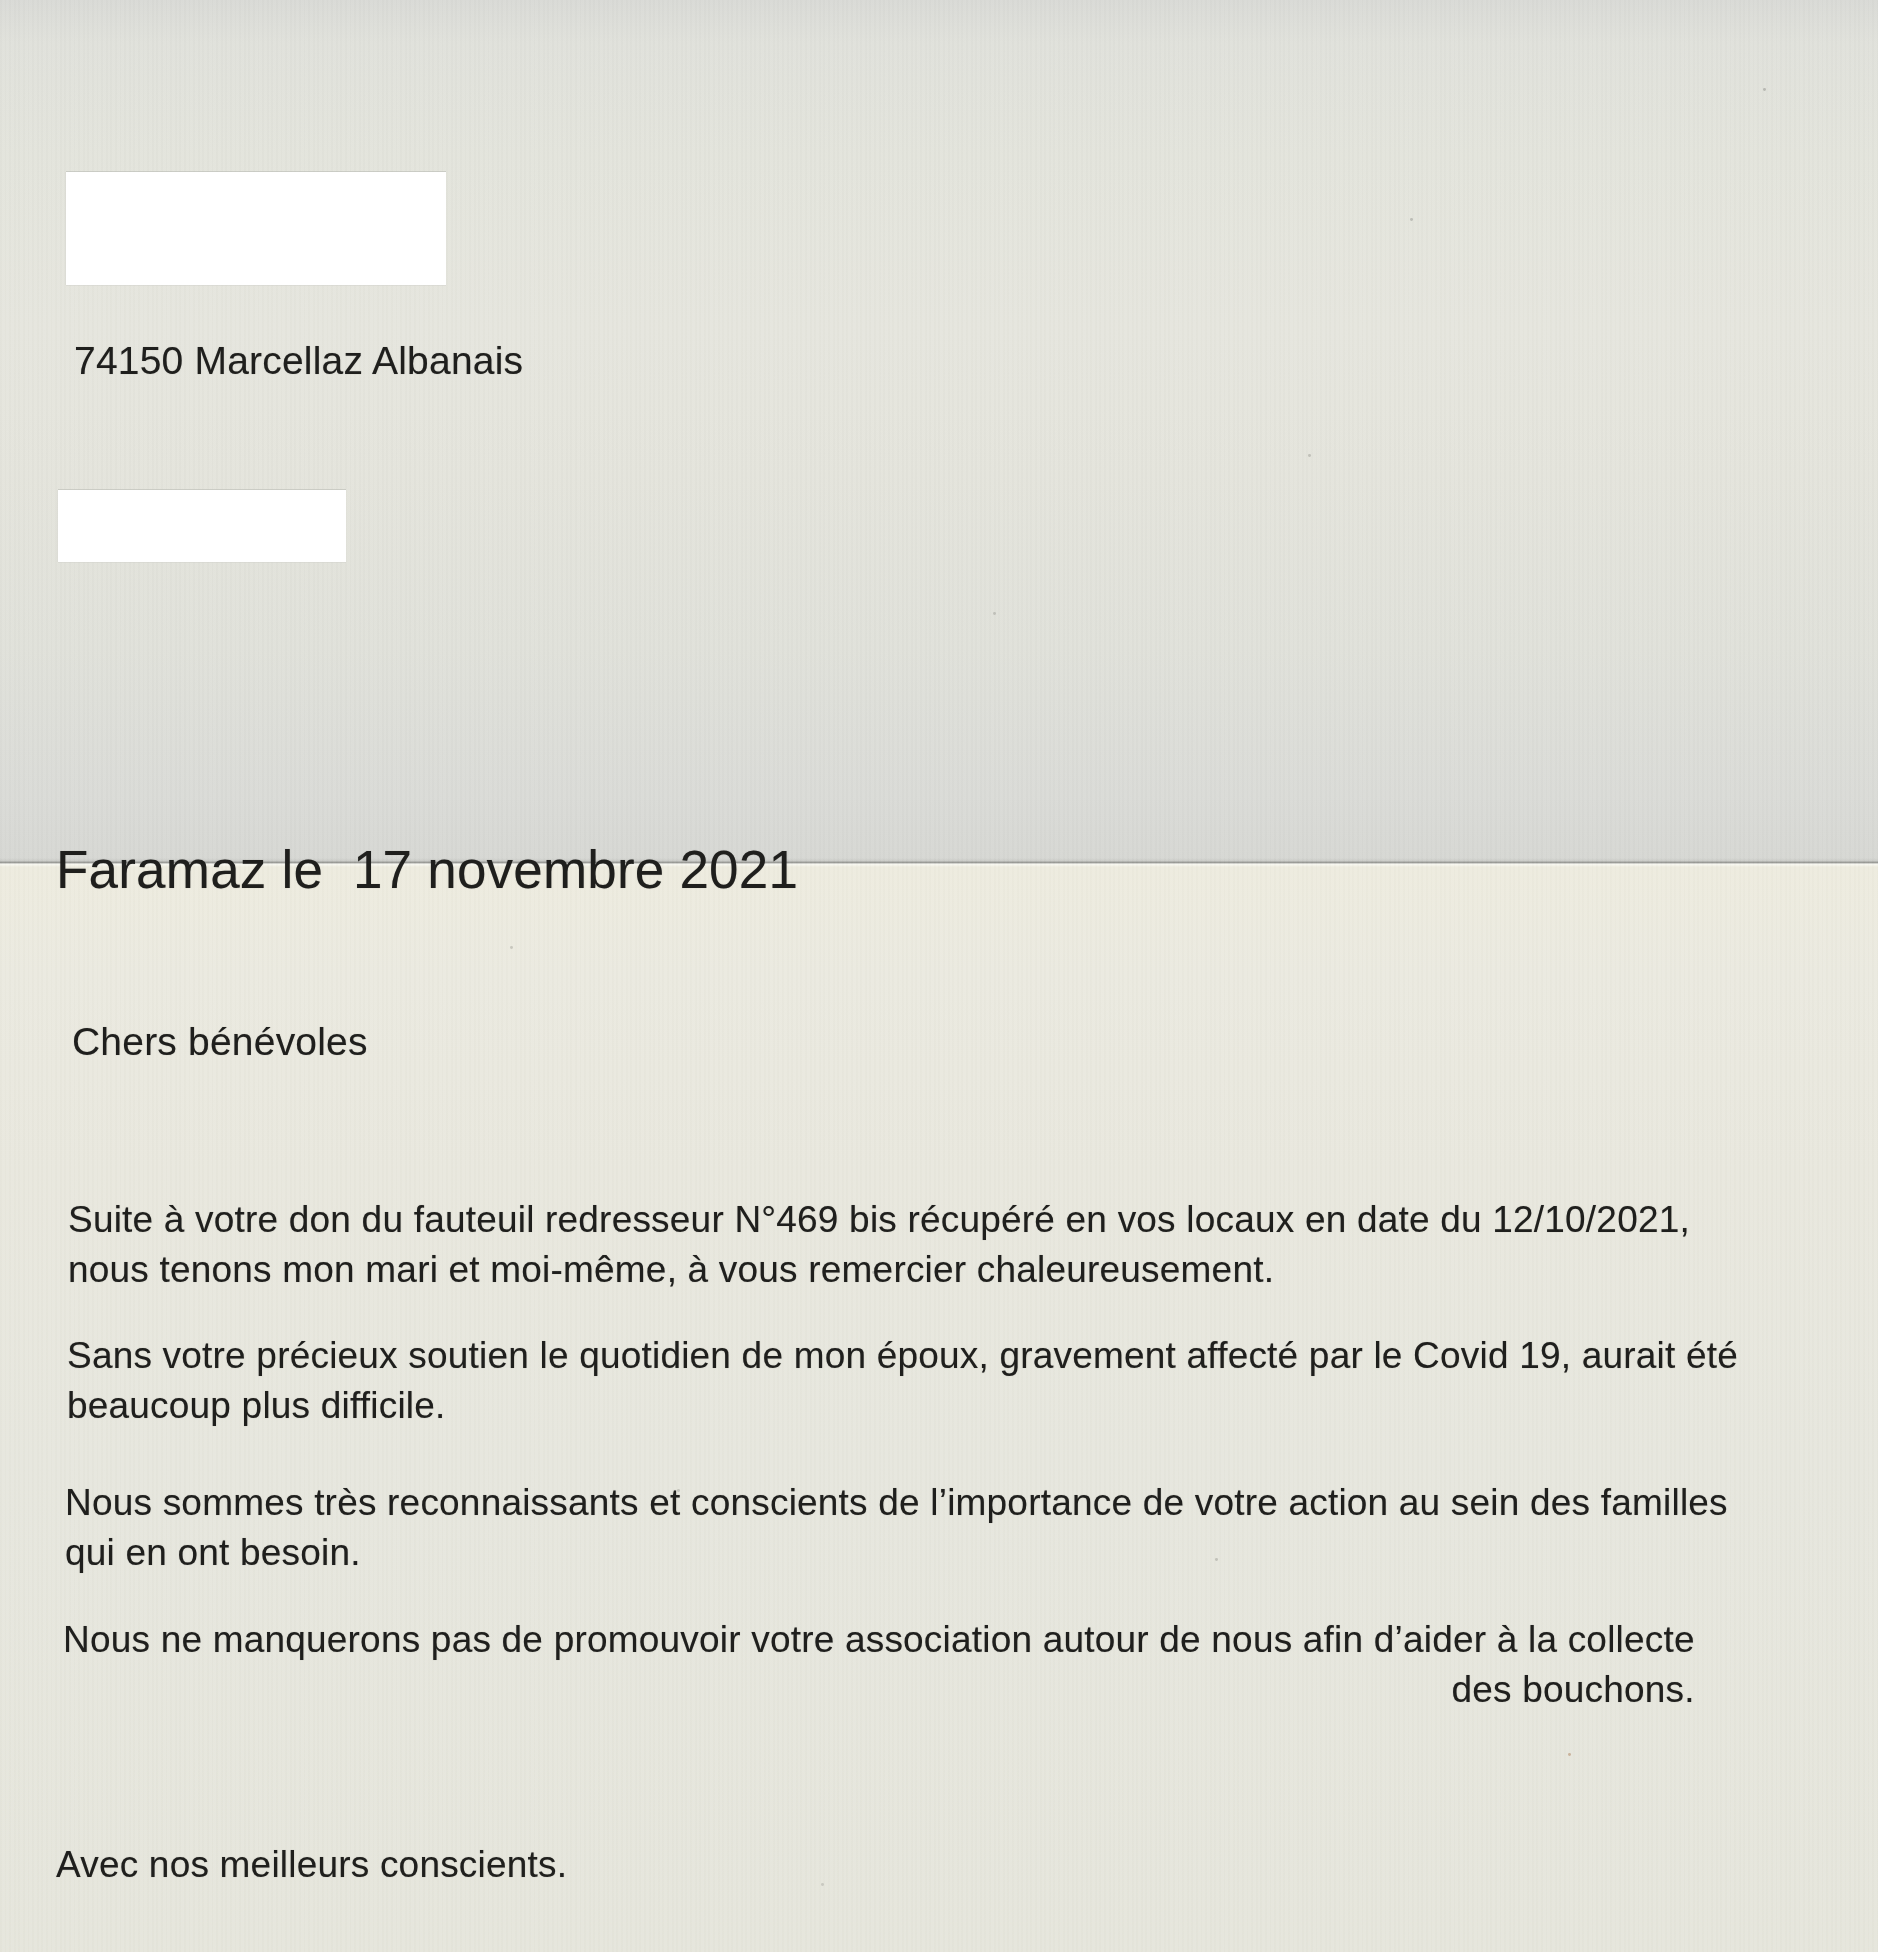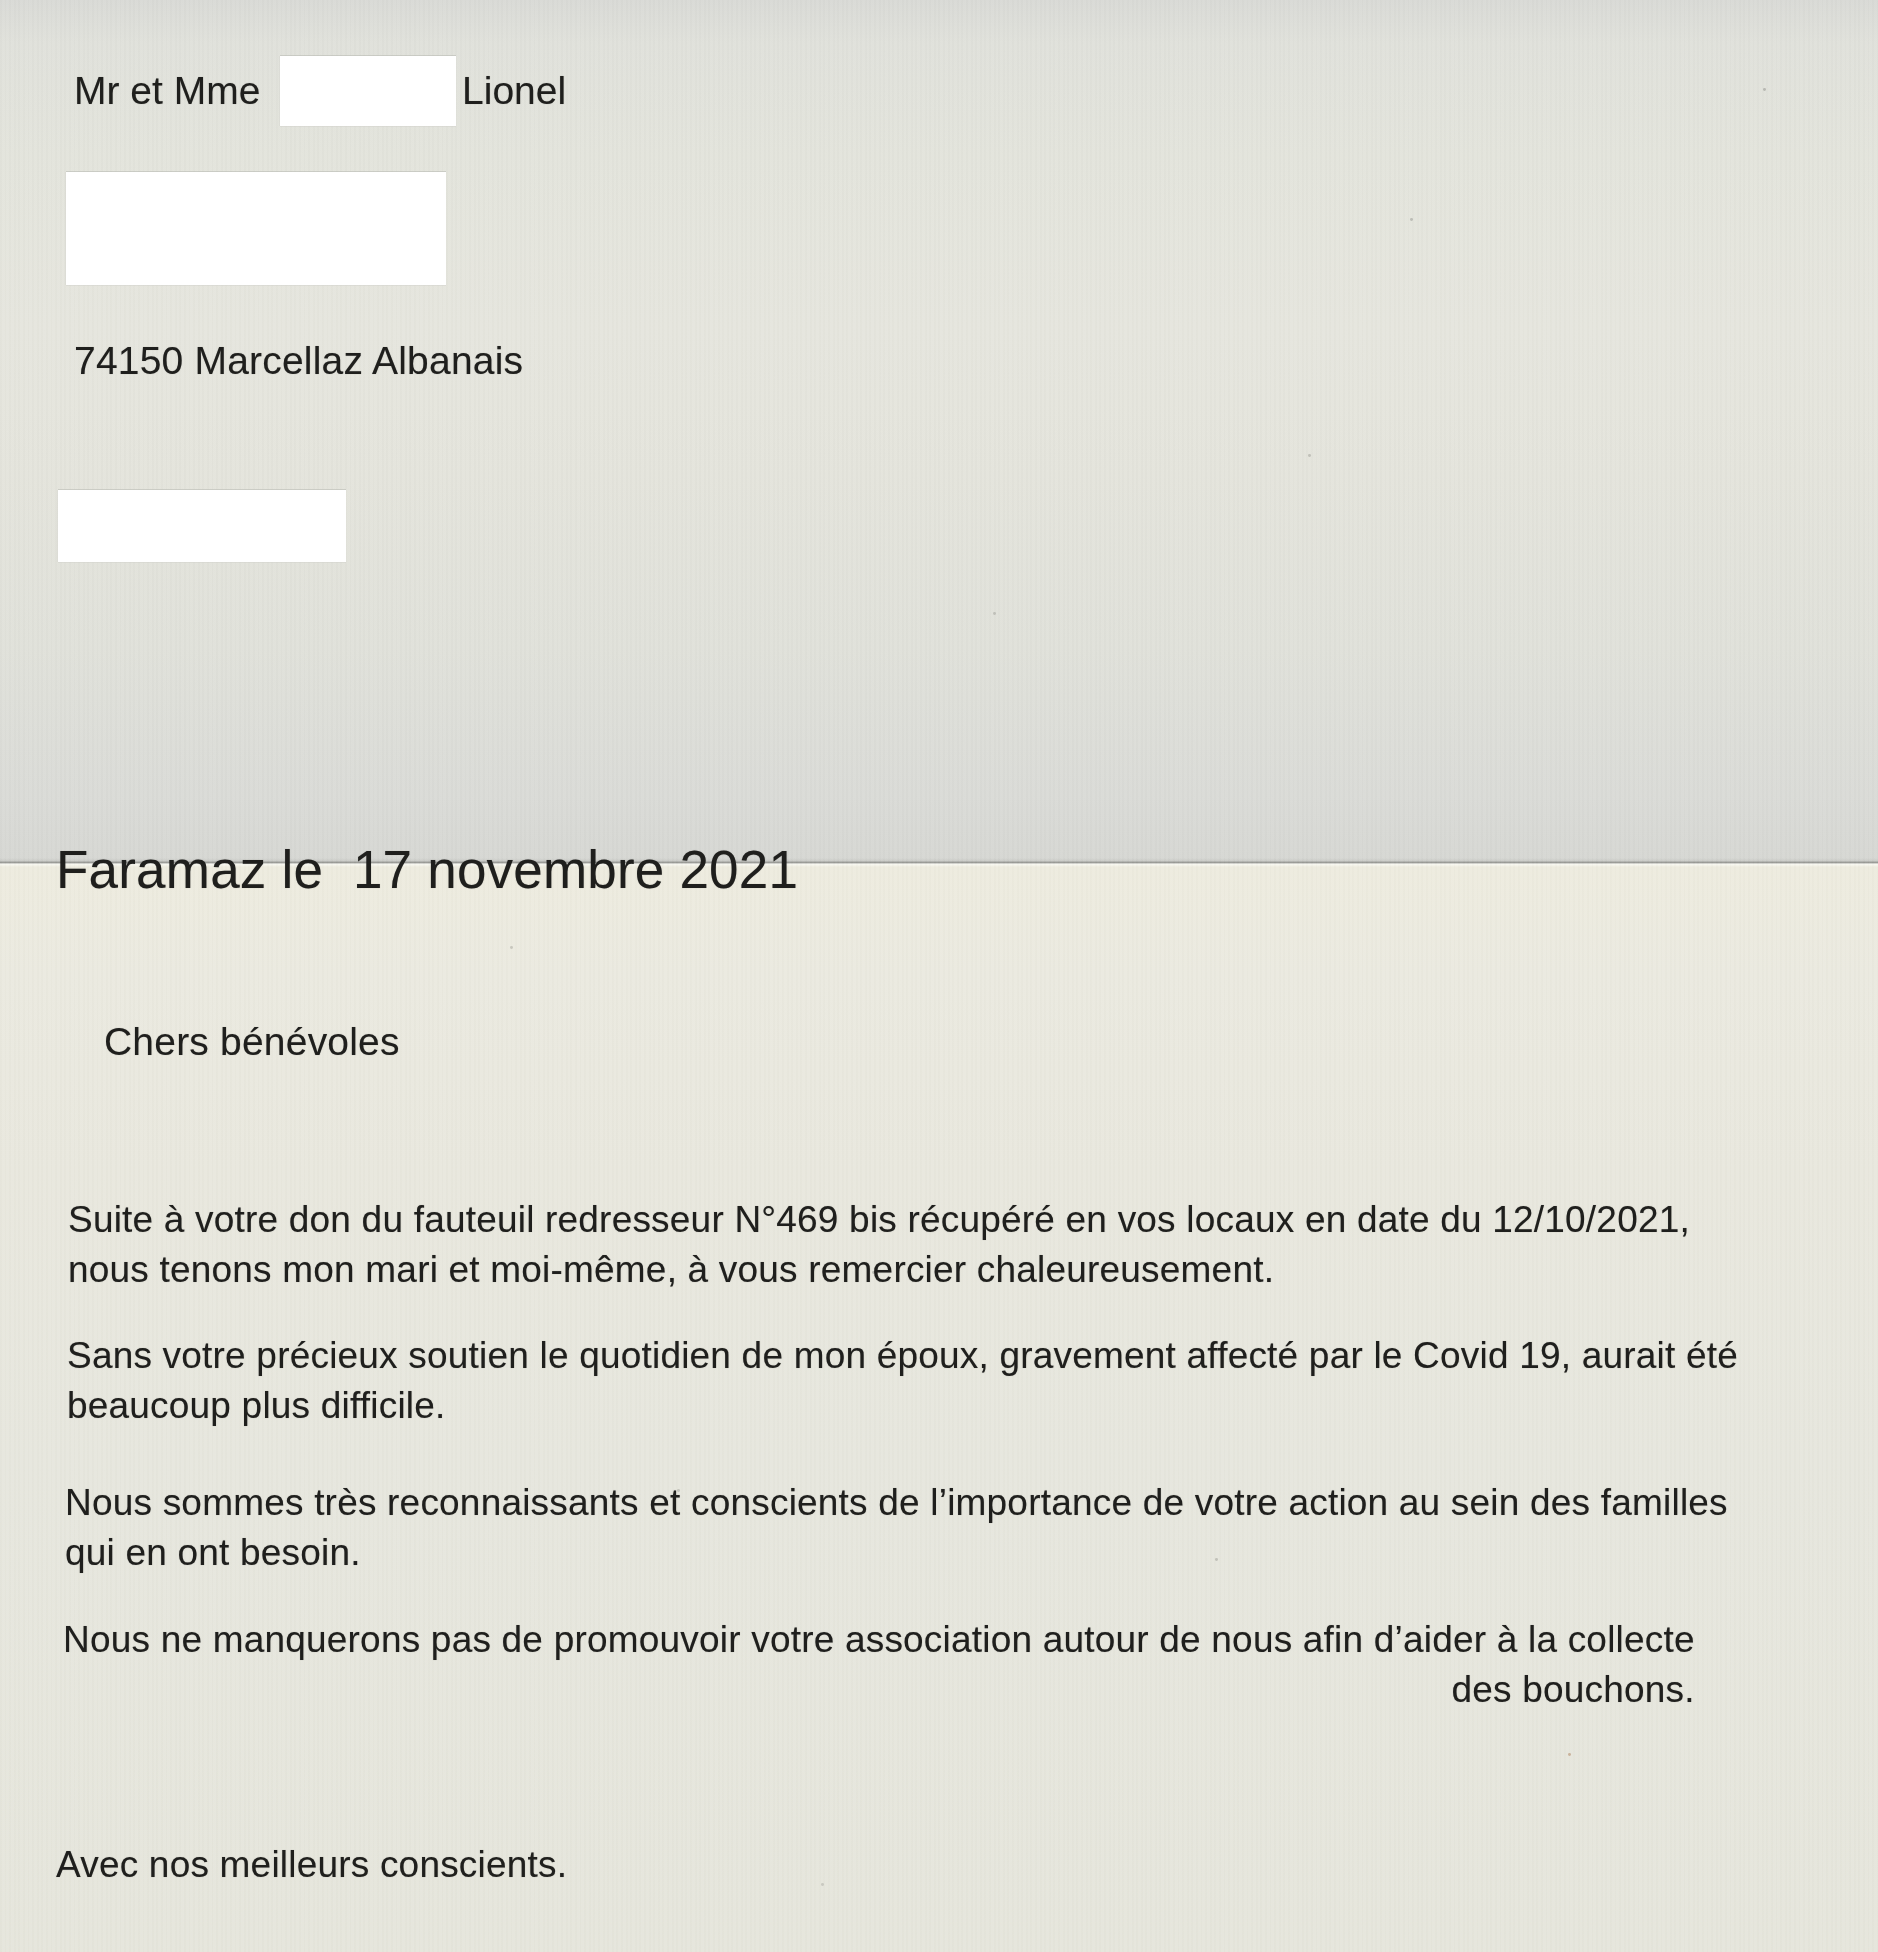--- a/index.html
+++ b/index.html
@@ -54,21 +54,21 @@
   .redact{
     background:#ffffff;
     box-shadow:0 -0.9px 0 rgba(185,186,180,0.65), 0 0.9px 0 rgba(205,205,200,0.45),
                -0.9px 0 0 rgba(205,205,200,0.3);
   }
   .redact-name{width:176px;height:70px;margin:0 5.6px 0 9.3px;}
   .redact-address{position:absolute;left:66px;top:172px;width:380px;height:113px;}
   .redact-extra{position:absolute;left:58px;top:490px;width:288px;height:72px;}
   .city{left:74px;top:339px;font-size:39px;}
   .dateline{left:56px;top:839px;font-size:53px;}
-  .salutation{left:72px;top:1020px;font-size:39px;margin-left:32px;}
+  .salutation{left:72px;top:1020px;font-size:39px;}
   .para{font-size:37px;line-height:50px;}
   .p1{left:68px;top:1195px;}
   .p2{left:67px;top:1331px;}
   .p3{left:65px;top:1478px;}
   .p4{left:63px;top:1615px;text-align:right;}
   .closing-thanks{left:61px;top:1763px;font-size:37px;font-style:italic;}
   .closing-salutation{left:56px;top:1844px;font-size:37px;}
   
   .noise{
     position:absolute;left:399px;top:176px;width:2.8px;height:2.8px;border-radius:50%;
@@ -93,25 +93,20 @@
 <body>
 
 <div class="scan">
 
   <div class="region-top"></div>
   <div class="region-bottom"></div>
   <div class="fold"></div>
   <div class="texture"></div>
   <div class="noise"></div>
 
-  <div class="recipient-row">
-    <span>Mr et Mme </span>
-    <span class="redact redact-name"></span>
-    <span>Lionel</span>
-  </div>
 
   <div class="redact redact-address"></div>
 
   <div class="txt city">74150 Marcellaz Albanais</div>
 
   <div class="redact redact-extra"></div>
 
   <div class="txt dateline">Faramaz le  17 novembre 2021</div>
 
   <div class="txt salutation">Chers bénévoles</div>

